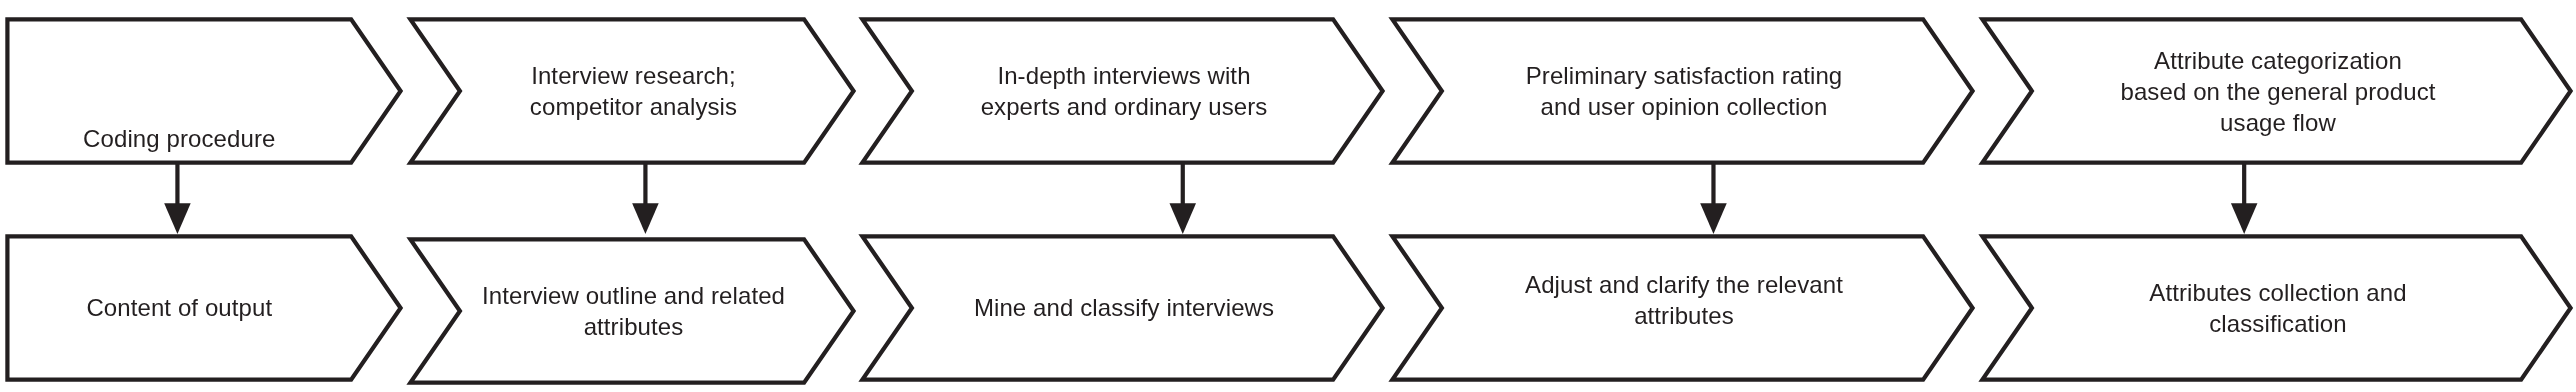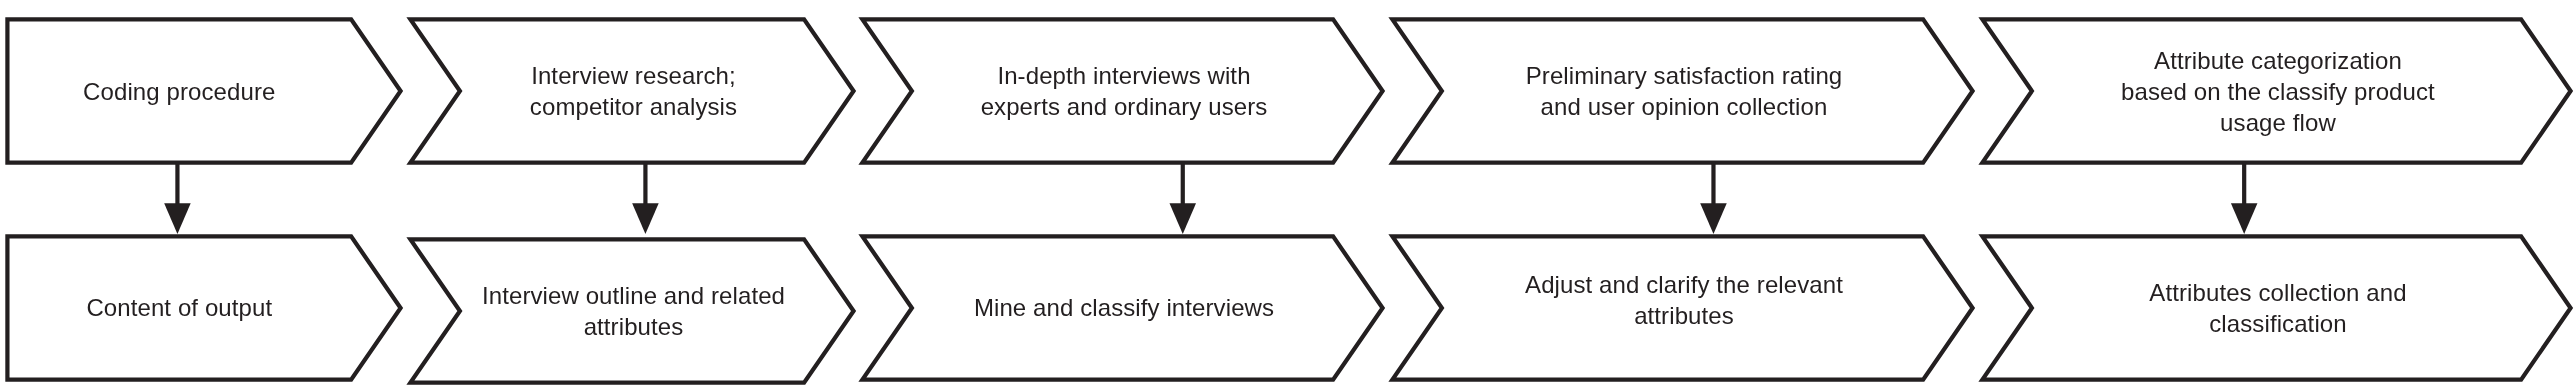--- a/index.html
+++ b/index.html
@@ -50,21 +50,21 @@
 <body>
 
 <div id="stage">
 
   <div class="row" id="row-top">
 
     <div class="chev" style="left:4.8px;top:17px;width:398px;height:148px;">
       <svg width="398" height="148" viewBox="0 0 660 246" preserveAspectRatio="none">
         <polygon class="shape" points="4,4 574,4 656,123 574,242 4,242"></polygon>
       </svg>
-      <div class="chev-label" style="height:148px;padding-right:49px;">Coding procedure</div>
+      <div class="chev-label" style="height:148px;padding-right:49px;margin-top:47px;">Coding procedure</div>
     </div>
 
     <div class="chev" style="left:408px;top:17px;width:448px;height:148px;">
       <svg width="448" height="148" viewBox="0 0 742 246" preserveAspectRatio="none">
         <polygon class="shape" points="4,4 656,4 738,123 656,242 4,242 86,123"></polygon>
       </svg>
       <div class="chev-label" style="height:148px;padding-left:52px;padding-right:49px;">Interview research;
 competitor analysis</div>
     </div>
 
@@ -82,21 +82,21 @@
       </svg>
       <div class="chev-label" style="height:148px;padding-left:52px;padding-right:49px;">In-depth interviews with
 experts and ordinary users</div>
     </div>
 
     <div class="chev" style="left:1980px;top:17px;width:593px;height:148px;">
       <svg width="593" height="148" viewBox="0 0 983 246" preserveAspectRatio="none">
         <polygon class="shape" points="4,4 897,4 979,123 897,242 4,242 86,123"></polygon>
       </svg>
       <div class="chev-label" style="height:148px;padding-left:52px;padding-right:49px;">Attribute categorization
-based on the classify product
+based on the general product
 usage flow</div>
     </div>
 
   </div>
 
   <div class="row" id="row-bottom">
 
     <div class="chev" style="left:4.8px;top:4.8px;width:398px;height:112px;">
       <svg width="398" height="148" viewBox="0 0 660 246" preserveAspectRatio="none">
         <polygon class="shape" points="4,4 574,4 656,123 574,242 4,242"></polygon>

